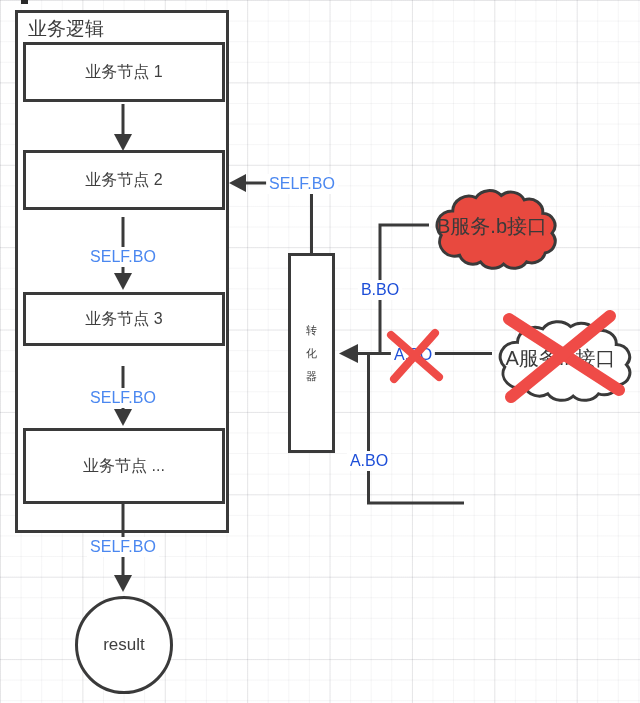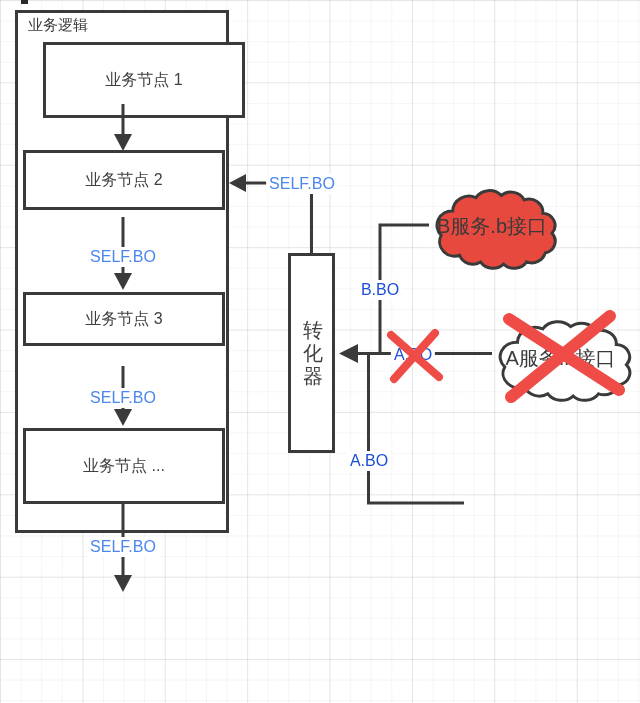--- a/index.html
+++ b/index.html
@@ -15,39 +15,39 @@
       linear-gradient(to right, rgba(120,120,130,0.07) 1px, transparent 1px),
       linear-gradient(to bottom, rgba(120,120,130,0.07) 1px, transparent 1px);
     background-size:82.4px 82.4px,82.4px 82.4px,20.6px 20.6px,20.6px 20.6px;
   }
   .abs{position:absolute;box-sizing:border-box;}
   .container-box{
     left:15px;top:10px;width:214px;height:523px;
     background:#ffffff;border:3px solid #3a3a3a;
   }
   .container-title{
-    left:28px;top:16px;font-size:15px;color:#3a3a3a;white-space:nowrap;
+    left:28px;top:16px;font-size:19px;color:#3a3a3a;white-space:nowrap;
   }
   .node{
     left:23px;width:202px;
     background:#ffffff;border:3px solid #3a3a3a;
     display:flex;align-items:center;justify-content:center;
     font-size:16px;color:#3f3f3f;white-space:nowrap;
   }
-  .node1{top:42px;height:76px;margin-left:20px;}
+  .node1{top:42px;height:60px;}
   .node2{top:150px;height:60px;}
   .node3{top:292px;height:54px;}
   .node4{top:428px;height:76px;}
   .converter{
     left:288px;top:253px;width:47px;height:200px;
     background:#ffffff;border:3px solid #3a3a3a;
     display:flex;align-items:center;justify-content:center;
   }
   .converter-text{
-    width:17px;font-size:20px;line-height:23px;color:#3f3f3f;
+    width:17px;font-size:11px;line-height:23px;color:#3f3f3f;
     word-break:break-all;text-align:center;
   }
   .result-circle{
     left:75px;top:596px;width:98px;height:98px;border-radius:50%;
     background:#ffffff;border:3px solid #3a3a3a;
     display:flex;align-items:center;justify-content:center;
     font-size:17px;color:#3f3f3f;
   }
   .overlay{left:0;top:0;pointer-events:none;}
   .edge-label{
@@ -86,20 +86,23 @@
     <span>业务节点 3</span>
   </div>
   <div class="abs node node4">
     <span>业务节点 ...</span>
   </div>
 
   <div class="abs converter">
     <div class="converter-text">转化器</div>
   </div>
 
+  <div class="abs result-circle">
+    <span>result</span>
+  </div>
 
   <svg class="abs overlay" width="640" height="703" viewBox="0 0 640 703">
     <g stroke="#3a3a3a" stroke-width="3" fill="none">
       <path d="M123 104 V136"></path>
       <path d="M123 217 V275"></path>
       <path d="M123 366 V411"></path>
       <path d="M123 501 V577"></path>
       <path d="M311.5 254 V183 H246"></path>
       <path d="M429 225 H380 V353.5"></path>
       <path d="M492 353.5 H357"></path>

